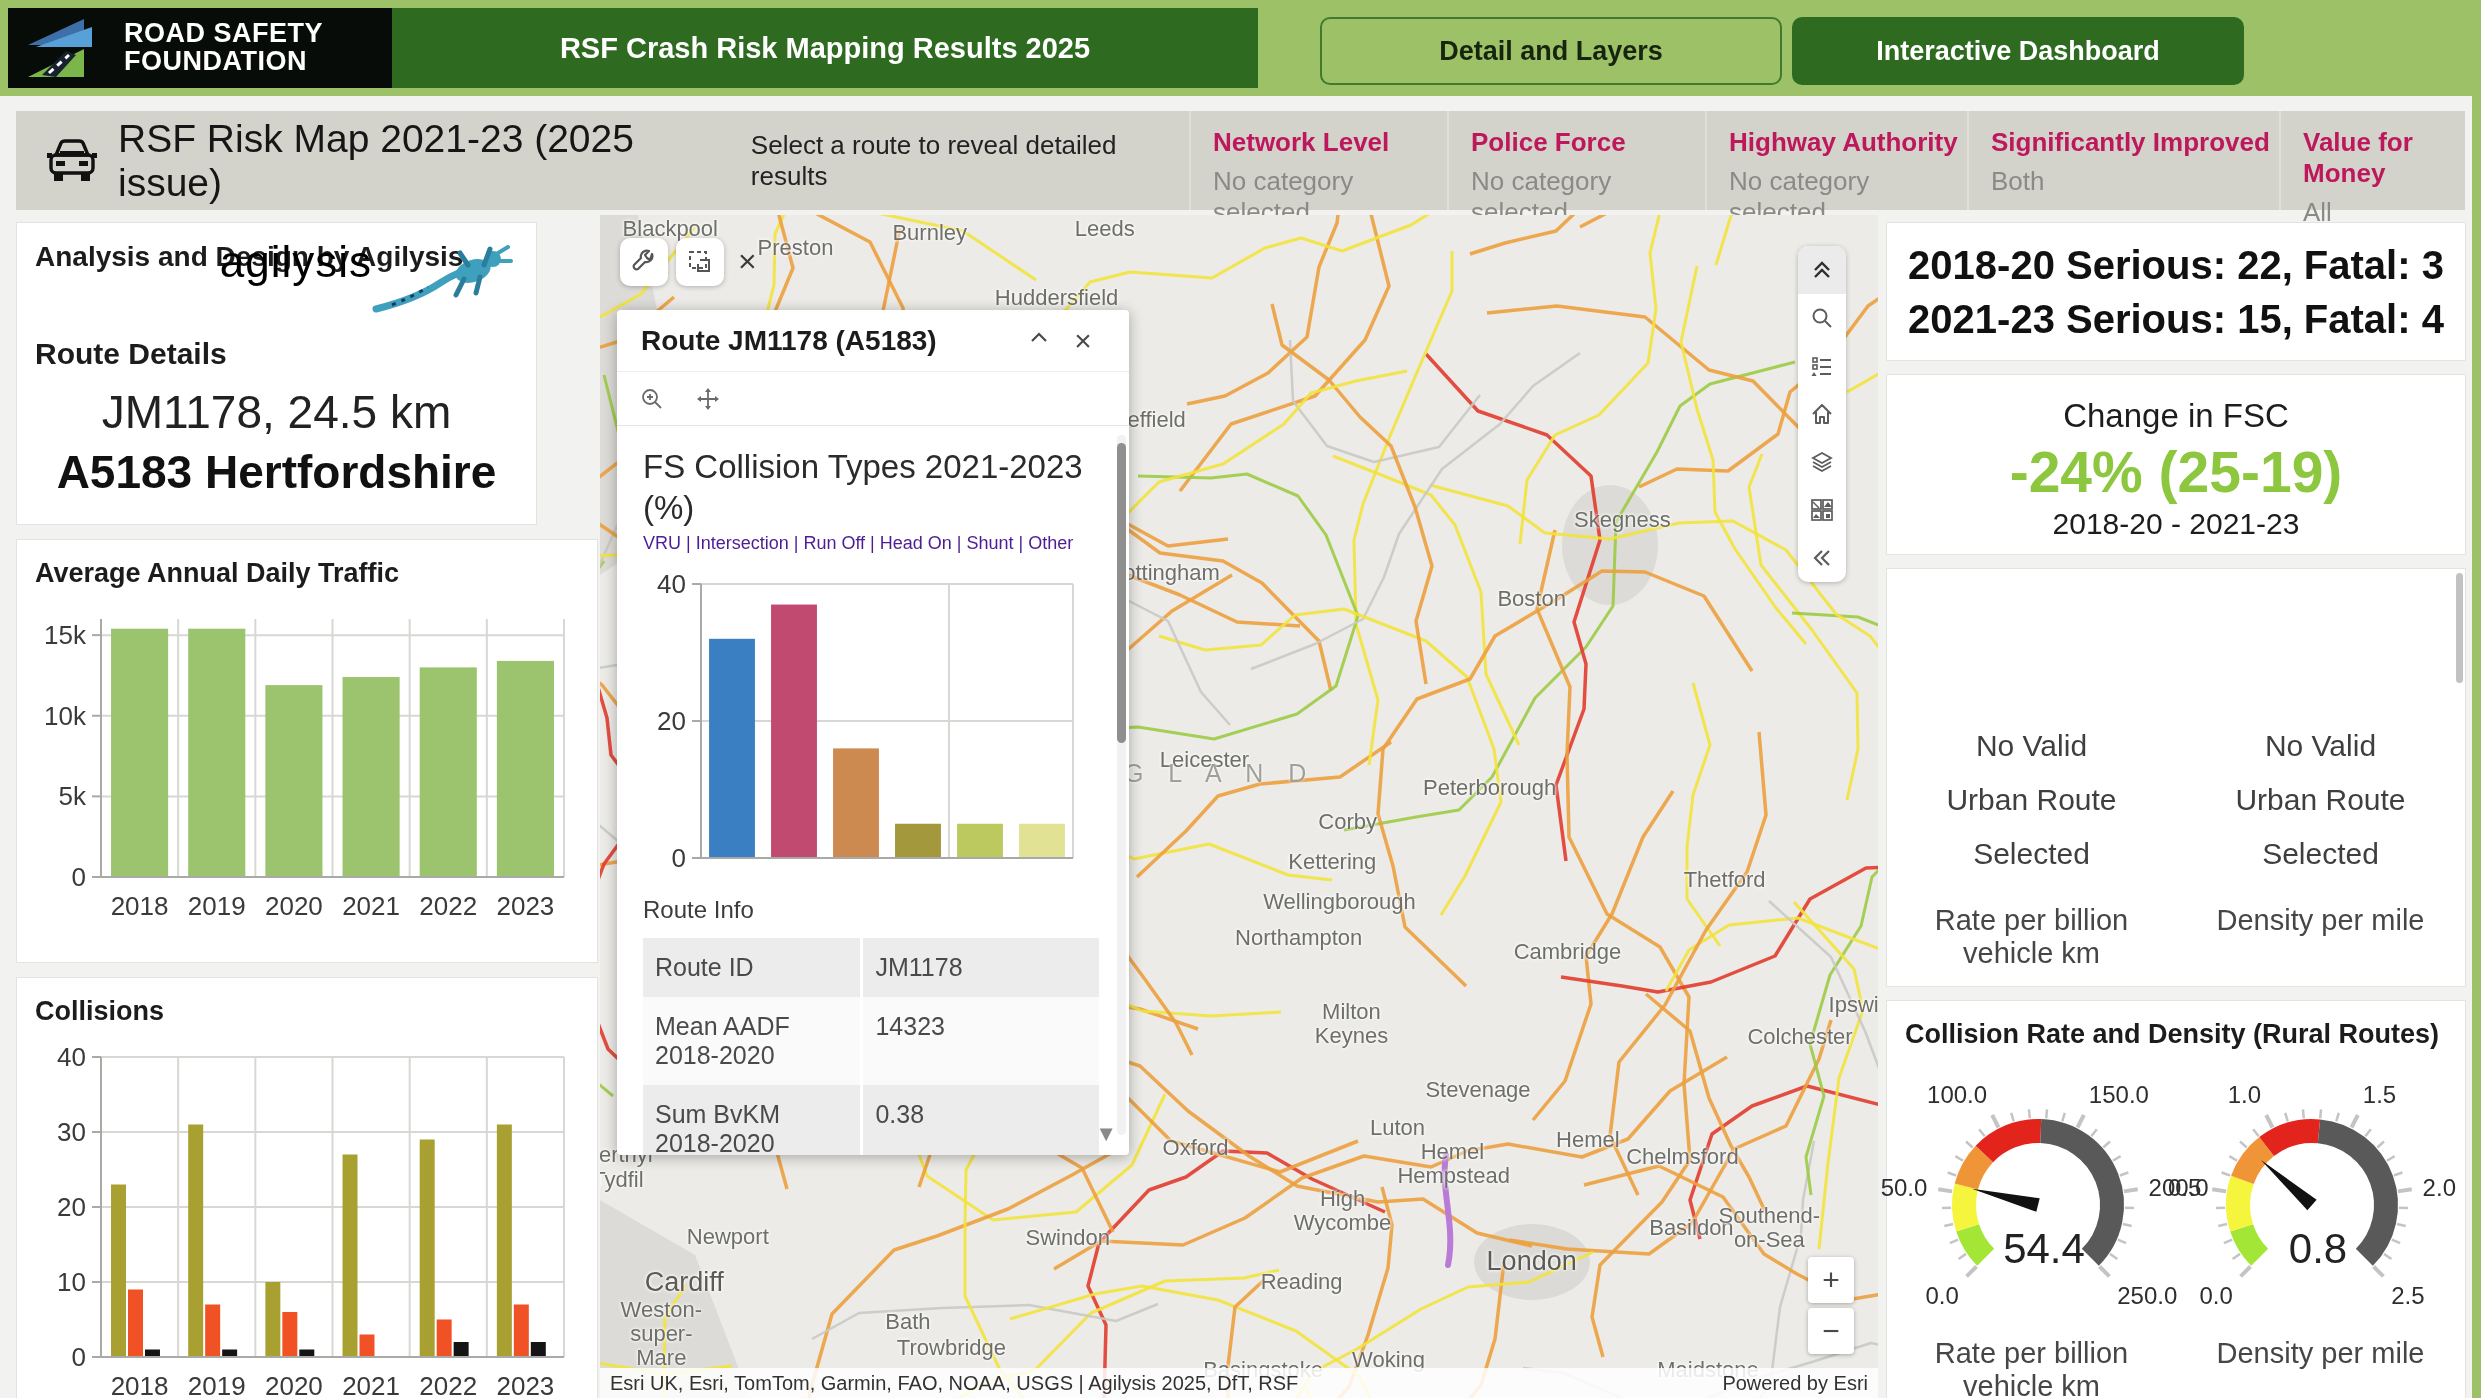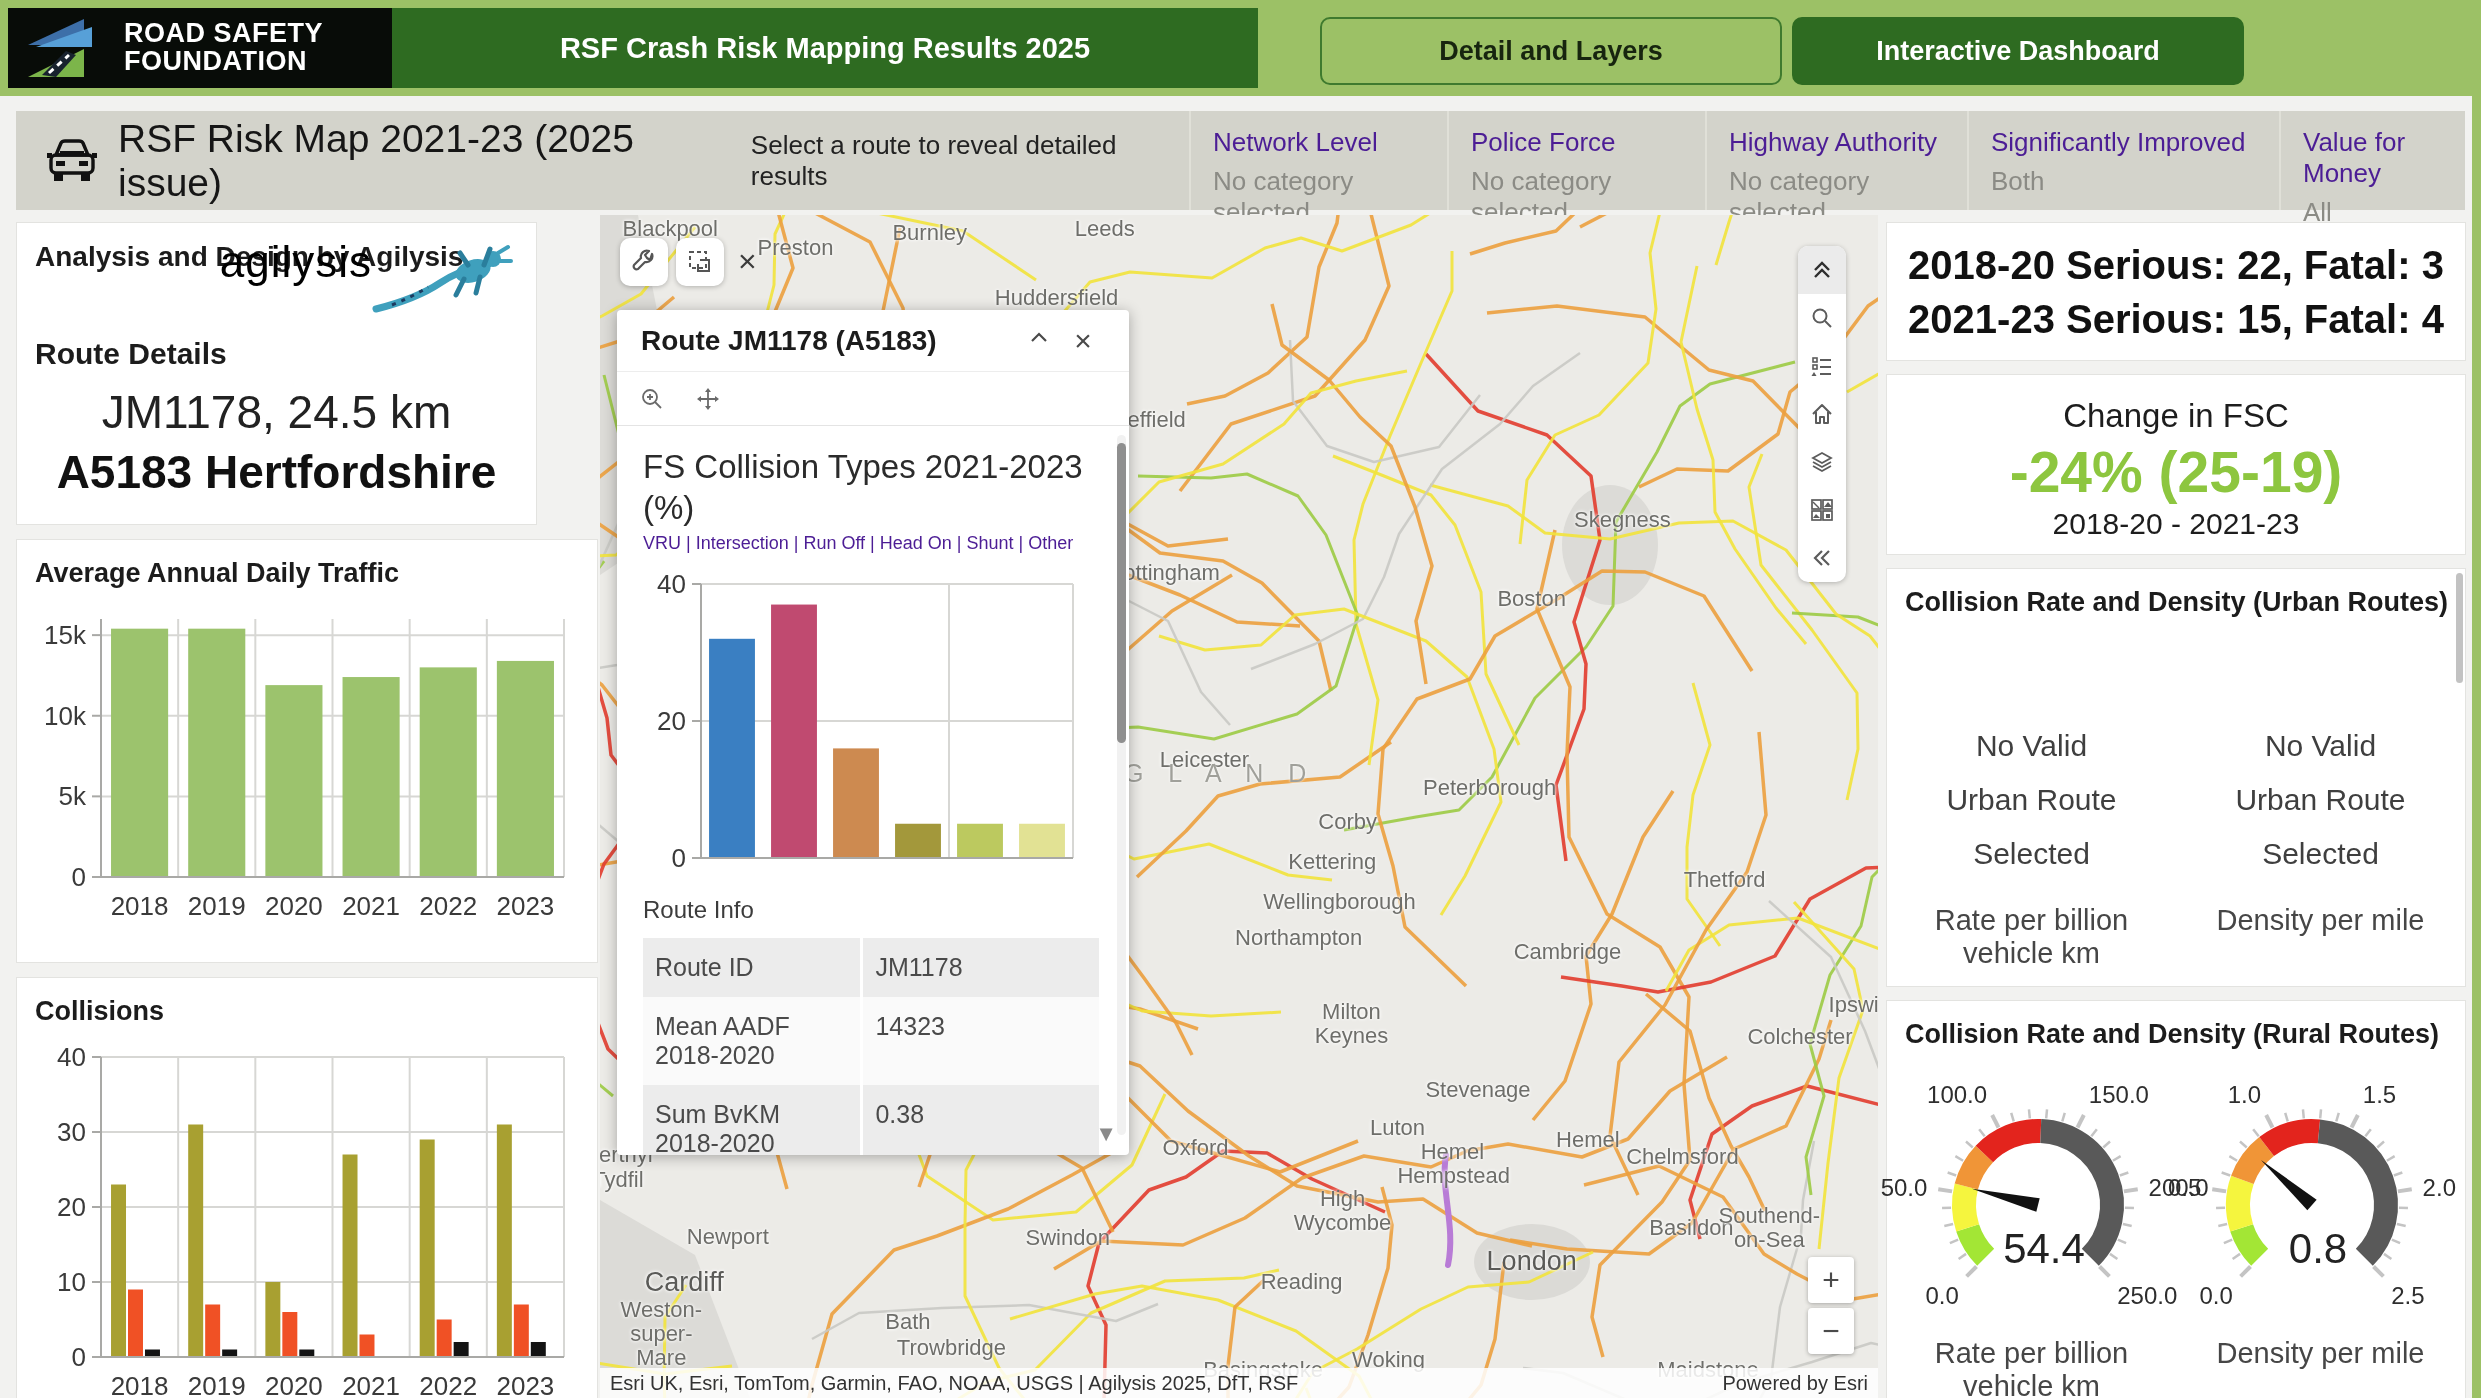--- a/index.html
+++ b/index.html
@@ -16,21 +16,21 @@
   .nav-btn.outline{left:1320px;width:462px;background:#9cc166;border:2px solid #3f7a2e;color:#17250f;}
   .nav-btn.solid{left:1792px;width:452px;background:#2e6b21;border:2px solid #2e6b21;color:#fff;}
 
   
   .filter-bar{position:absolute;left:16px;top:111px;width:2449px;height:99px;background:#d3d3cb;display:flex;align-items:stretch;}
   .fb-title-wrap{flex:1;display:flex;align-items:center;gap:18px;padding-left:28px;}
   .fb-title{font-size:39px;color:#161616;}
   .fb-sub{font-size:26px;color:#222;}
   .fcol{width:258px;border-left:2px solid #e0e0d8;padding:16px 0 0 22px;cursor:pointer;}
   .fcol.w3{width:262px}.fcol.w4{width:312px}.fcol.w5{width:186px}
-  .flab{font-size:26px;font-weight:400;color:#4c1d95;margin-bottom:8px;}
+  .flab{font-size:26px;font-weight:700;color:#be185d;margin-bottom:8px;}
   .fval{font-size:26px;color:#8b8b85;}
 
   
   .panel{position:absolute;background:#fff;border:1px solid #e3e3e0;}
   .ptitle{font-size:27px;font-weight:700;color:#1c1c1c;padding:18px 0 0 18px;}
 
   
   #p-credit{left:16px;top:222px;width:521px;height:303px;}
   .credit-text{font-size:28px;font-weight:700;color:#1c1c1c;padding:18px 0 0 18px;}
   .agilysis{position:absolute;right:14px;top:14px;display:flex;align-items:flex-start;}
@@ -568,21 +568,20 @@
     <div class="sum-line">2021-23 Serious: 15, Fatal: 4</div>
   </div>
 
   <div class="panel" id="p-fsc">
     <div class="fsc-h">Change in FSC</div>
     <div class="fsc-v" id="fsc-value" style="color: rgb(141, 198, 63);">-24% (25-19)</div>
     <div class="fsc-p">2018-20 - 2021-23</div>
   </div>
 
   <div class="panel" id="p-urban">
-    <div class="ptitle">Collision Rate and Density (Urban Routes)</div>
     <div class="vscroll-hint"></div>
     <div class="twocol">
       <div>
         <div>No Valid</div>
         <div>Urban Route Selected</div>
       </div>
       <div>
         <div>No Valid</div>
         <div>Urban Route Selected</div>
       </div>

